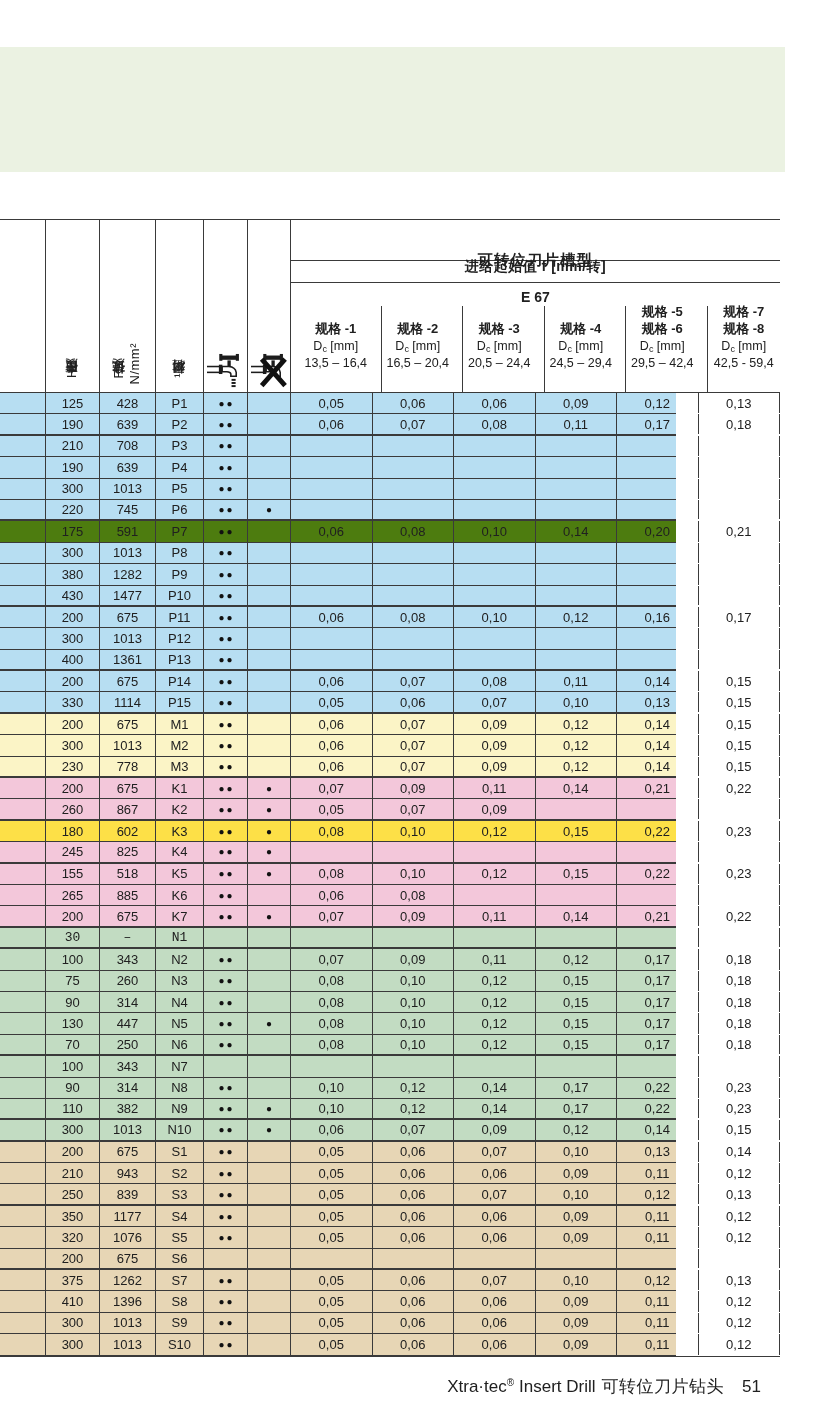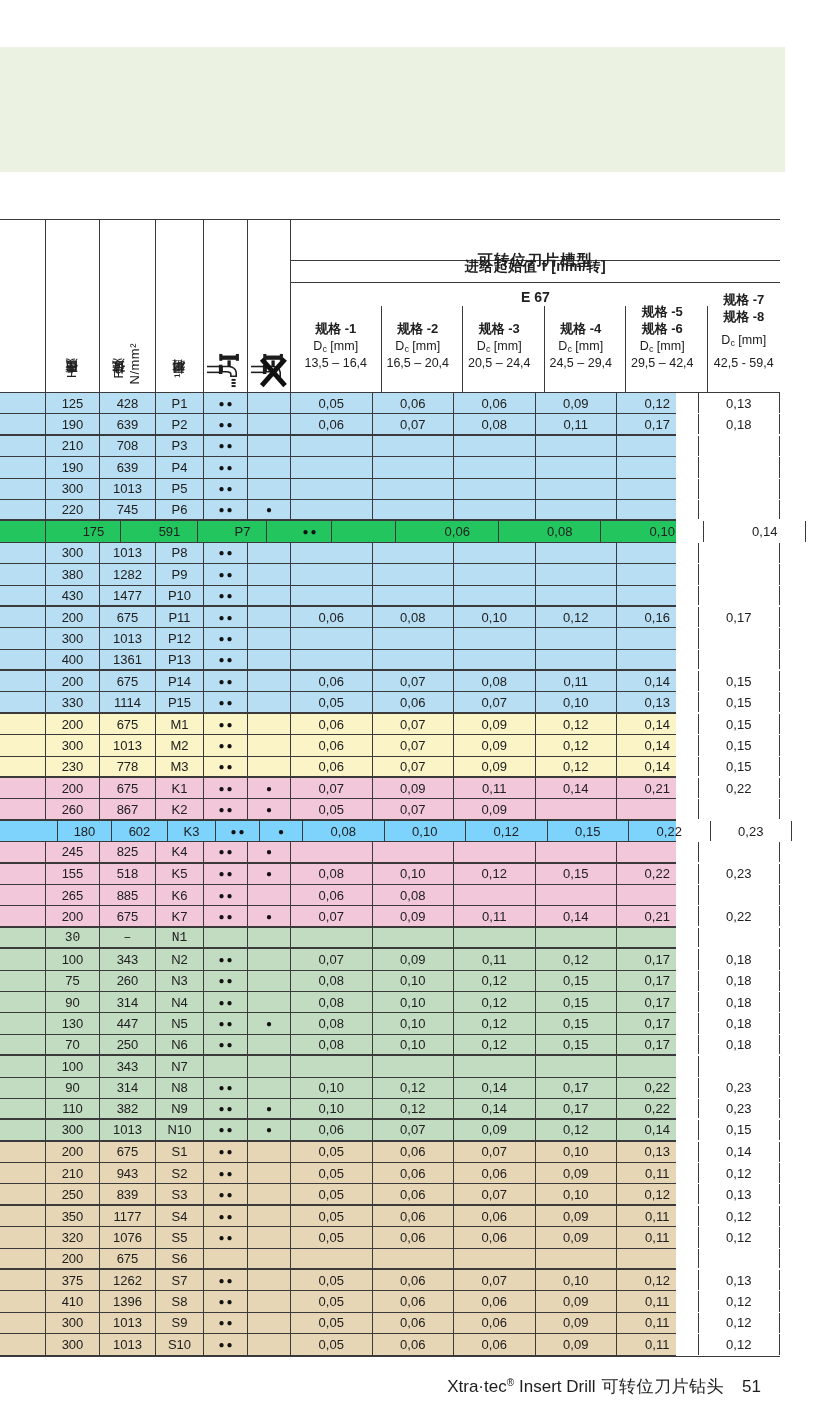--- a/index.html
+++ b/index.html
@@ -147,21 +147,21 @@
     <div class="spec-range">24,5 – 29,4</div>
   </div>
         <div class="spec-col vline-left" style="grid-area: 4 / 11;">
     <div class="spec-names">
             <div class="spec-name">规格 -5</div>
             <div class="spec-name">规格 -6</div>
           </div>
     <div class="spec-dc"><span class="dc-d">D</span><span class="dc-sub">c</span><span class="dc-unit"> [mm]</span></div>
     <div class="spec-range">29,5 – 42,4</div>
   </div>
-        <div class="spec-col vline-left" style="grid-area: 4 / 12; gap: 6px;">
+        <div class="spec-col vline-left" style="grid-area: 4 / 12;">
     <div class="spec-names">
             <div class="spec-name">规格 -7</div>
             <div class="spec-name">规格 -8</div>
           </div>
     <div class="spec-dc"><span class="dc-d">D</span><span class="dc-sub">c</span><span class="dc-unit"> [mm]</span></div>
     <div class="spec-range">42,5 - 59,4</div>
   </div>
       </div>
 
     <div class="tbody">
@@ -242,21 +242,21 @@
     <div class="c3">P6</div>
     <div class="c4 dots">●●</div>
     <div class="c5 dots">●</div>
     <div class="cv"></div>
     <div class="cv"></div>
     <div class="cv"></div>
     <div class="cv"></div>
     <div class="cv"></div>
     <div class="cv"></div>
   </div>
-        <div class="trow" style="background: #22c55e; gap: 21px;">
+        <div class="trow" style="background: #4d7c0f;">
     <div class="c0"></div>
     <div class="c1">175</div>
     <div class="c2">591</div>
     <div class="c3">P7</div>
     <div class="c4 dots">●●</div>
     <div class="c5 dots"></div>
     <div class="cv">0,06</div>
     <div class="cv">0,08</div>
     <div class="cv">0,10</div>
     <div class="cv">0,14</div>
@@ -438,21 +438,21 @@
     <div class="c3">K2</div>
     <div class="c4 dots">●●</div>
     <div class="c5 dots">●</div>
     <div class="cv">0,05</div>
     <div class="cv">0,07</div>
     <div class="cv">0,09</div>
     <div class="cv"></div>
     <div class="cv"></div>
     <div class="cv"></div>
   </div>
-        <div class="trow" style="background: #7dd3fc; padding-left: 12px;">
+        <div class="trow" style="background: #fde047;">
     <div class="c0"></div>
     <div class="c1">180</div>
     <div class="c2">602</div>
     <div class="c3">K3</div>
     <div class="c4 dots">●●</div>
     <div class="c5 dots">●</div>
     <div class="cv">0,08</div>
     <div class="cv">0,10</div>
     <div class="cv">0,12</div>
     <div class="cv">0,15</div>

